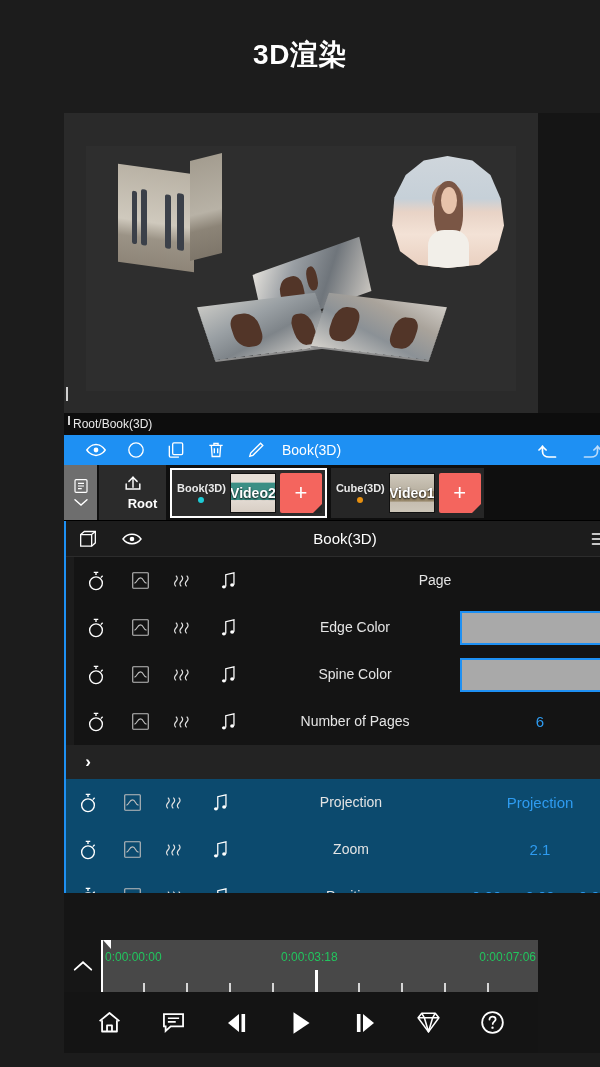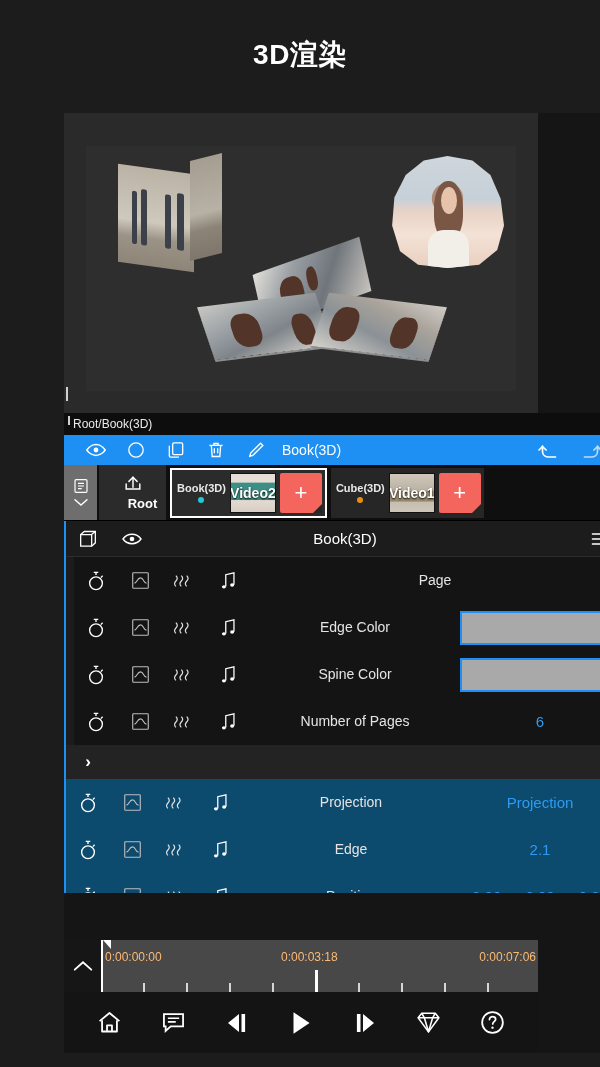--- a/index.html
+++ b/index.html
@@ -178,21 +178,21 @@
   .sec-label { flex: 1; text-align: center; color: #e4e4e4; font-size: 14px; margin-right: 44px; }
 
   
   .timeline {
     position: absolute; left: 0; bottom: 61px; width: 474px; height: 52px;
     background: #161616; display: flex; align-items: stretch;
   }
   .tl-collapse { width: 37px; display: flex; align-items: center; justify-content: center; }
   .tl-track { position: relative; flex: 1; background: #484848; }
   .tl-times { position: relative; height: 30px; }
-  .tl-time { position: absolute; top: 10px; color: #fdba74; font-size: 12px; white-space: nowrap; }
+  .tl-time { position: absolute; top: 10px; color: #22c55e; font-size: 12px; white-space: nowrap; }
   .tl-ticks { position: absolute; left: 0; right: 0; bottom: 0; height: 14px; }
   .tl-tick { position: absolute; bottom: 0; width: 2px; height: 9px; background: #d6d6d6; }
   .tl-tick.major { height: 22px; width: 3px; background: #ffffff; bottom: 0; }
   .tl-playhead { position: absolute; left: 0; top: 0; bottom: 0; width: 2px; background: #ffffff; }
   .tl-flag {
     position: absolute; left: 2px; top: 0; width: 0; height: 0;
     border-style: solid; border-width: 9px 0 0 8px; border-color: #ffffff transparent transparent transparent;
   }
 
   
@@ -543,21 +543,21 @@
             <path d="M3 4c2 2 2 4 0 6s-2 4 0 6M9 4c2 2 2 4 0 6s-2 4 0 6M15 4c2 2 2 4 0 6s-2 4 0 6"></path>
           </svg>
         </div>
         <div class="pcell">
           <svg width="17" height="20" viewBox="0 0 18 22" fill="none" stroke="#fff" stroke-width="1.4">
             <path d="M6 17V4l9-2v13"></path>
               <ellipse cx="4" cy="17.4" rx="2.2" ry="1.8" fill="#fff" stroke="none"></ellipse>
             <ellipse cx="13" cy="15.4" rx="2.2" ry="1.8" fill="#fff" stroke="none"></ellipse>
           </svg>
         </div>
-        <div class="plabel">Edge</div>
+        <div class="plabel">Zoom</div>
         <div class="pvalue">2.1</div>
       </div>
 
       <div class="prow">
         <div class="pcell">
           <svg width="20" height="22" viewBox="0 0 22 24" fill="none" stroke="#fff" stroke-width="1.5">
             <circle cx="11" cy="14.5" r="7"></circle>
               <path d="M8.5 2.5h5M11 2.5v3M16.3 8.3l2-2"></path>
           </svg>
         </div>

